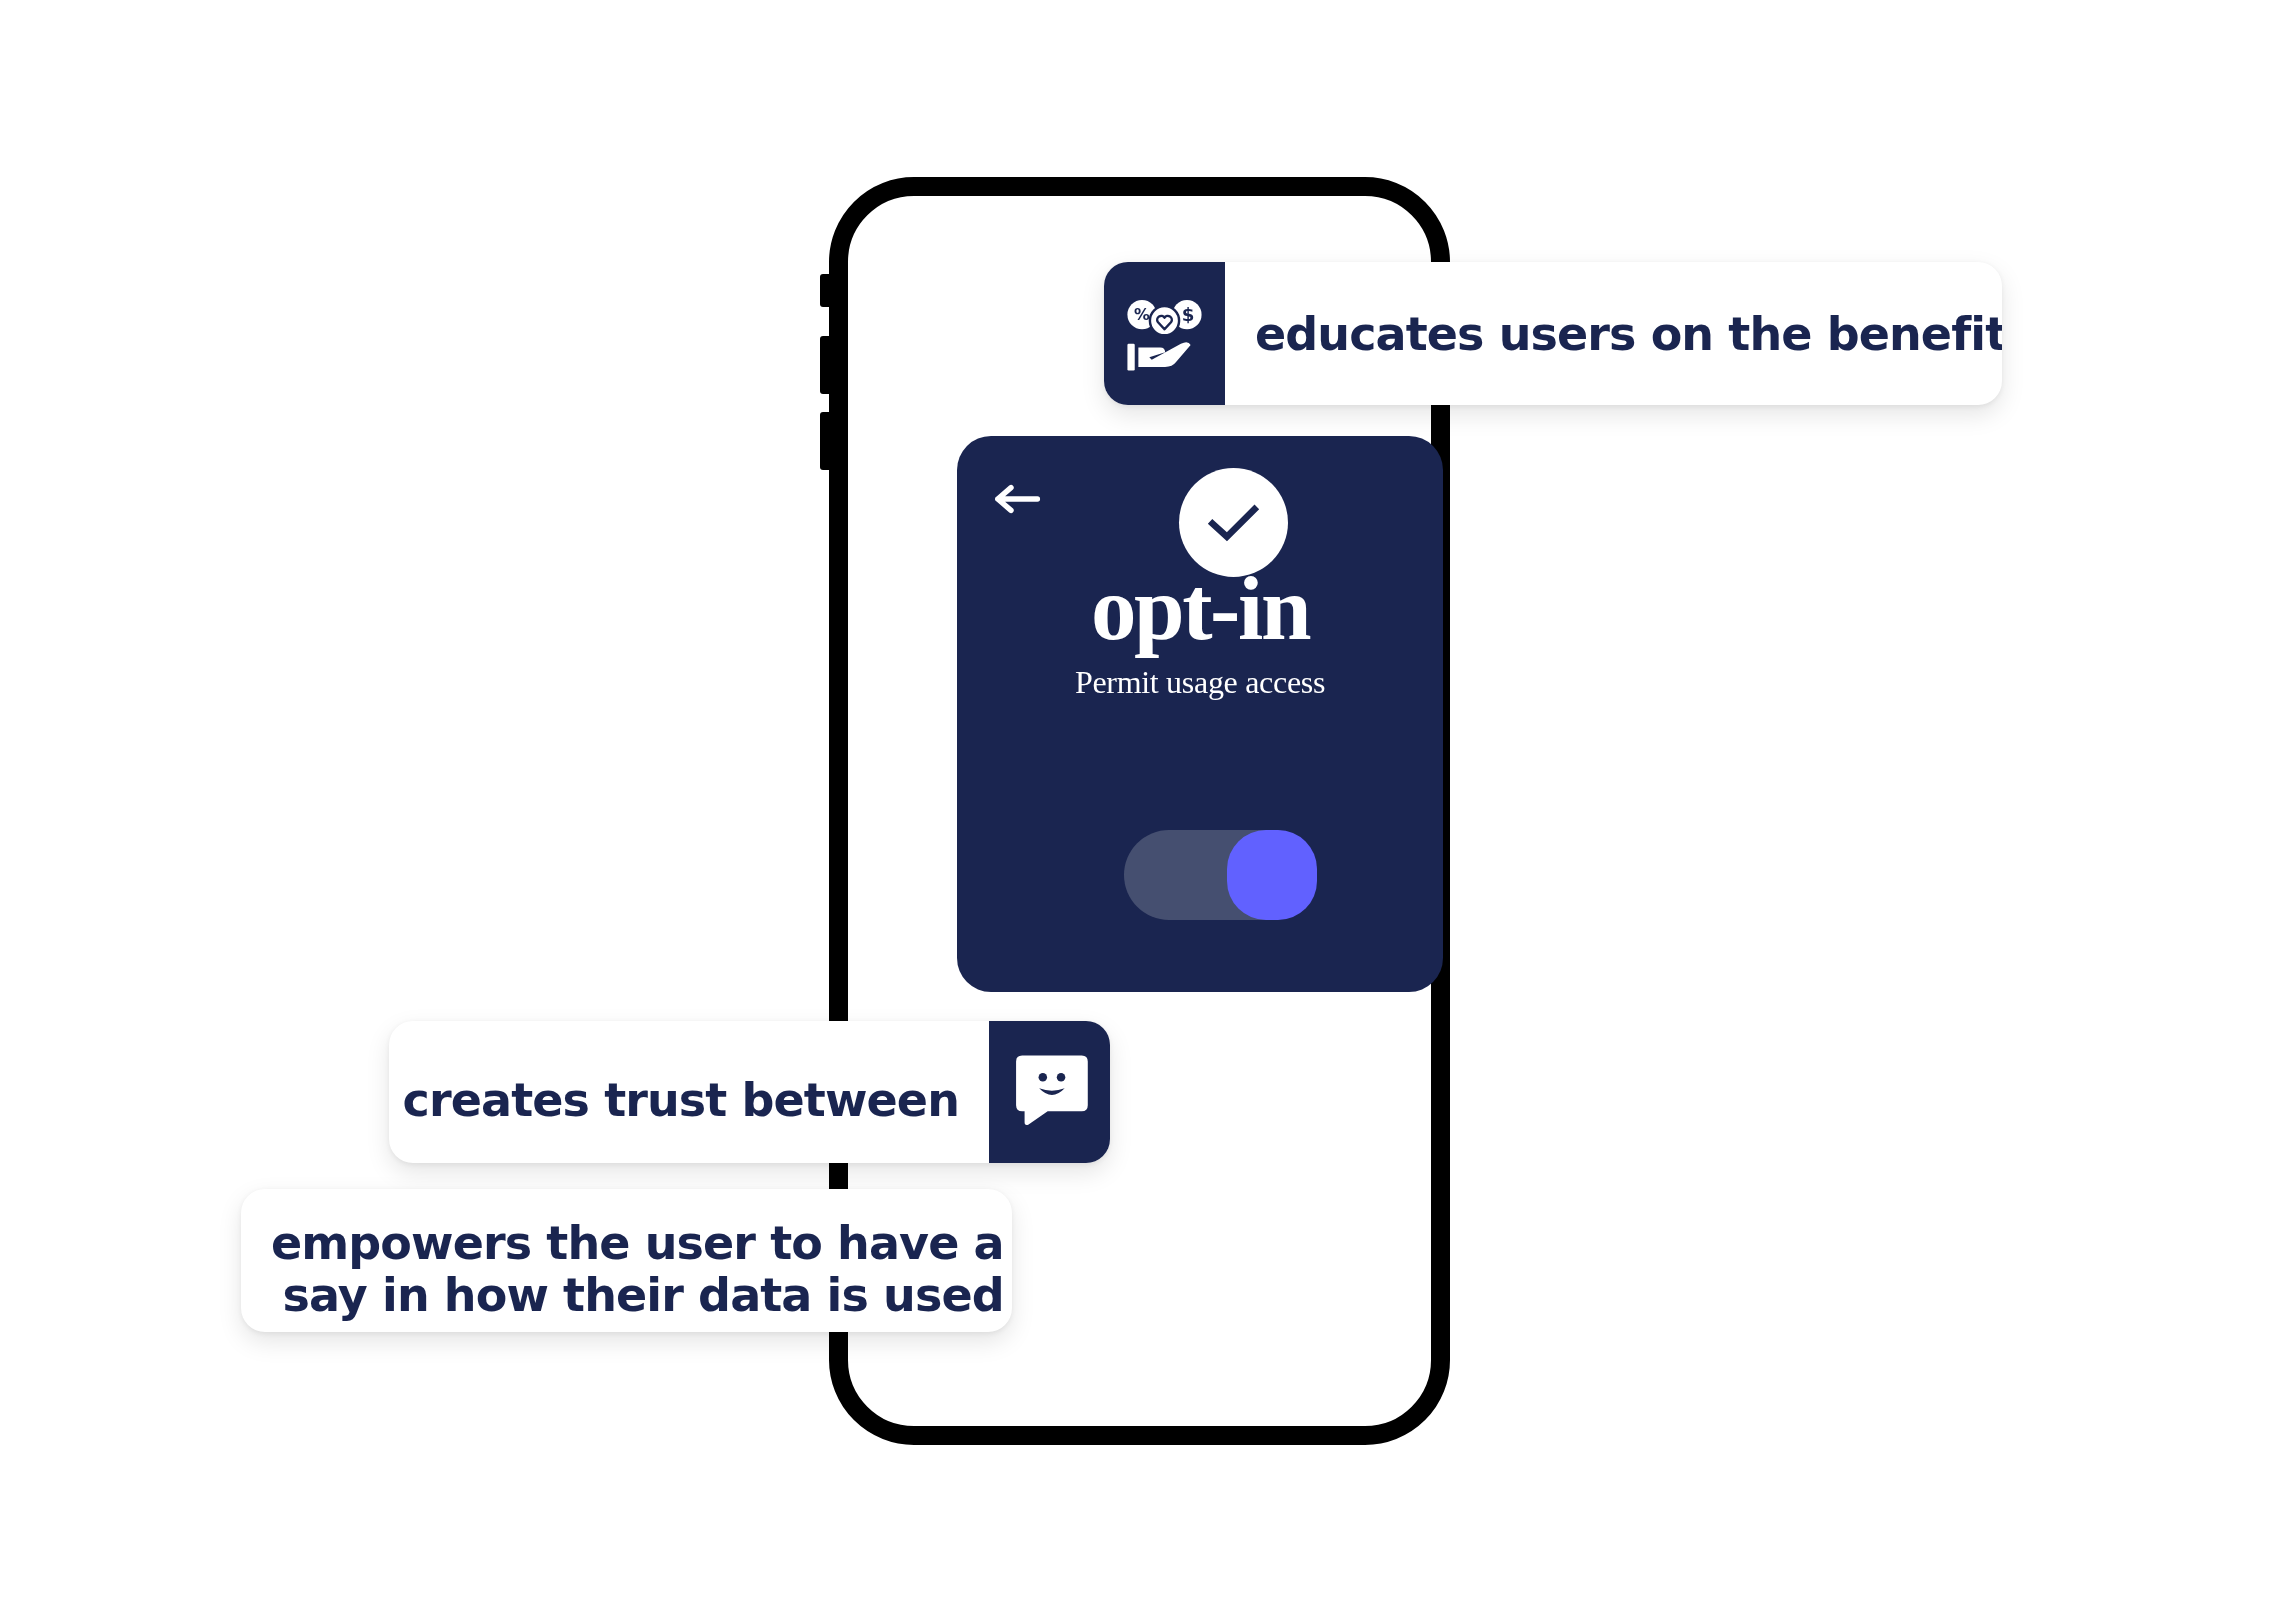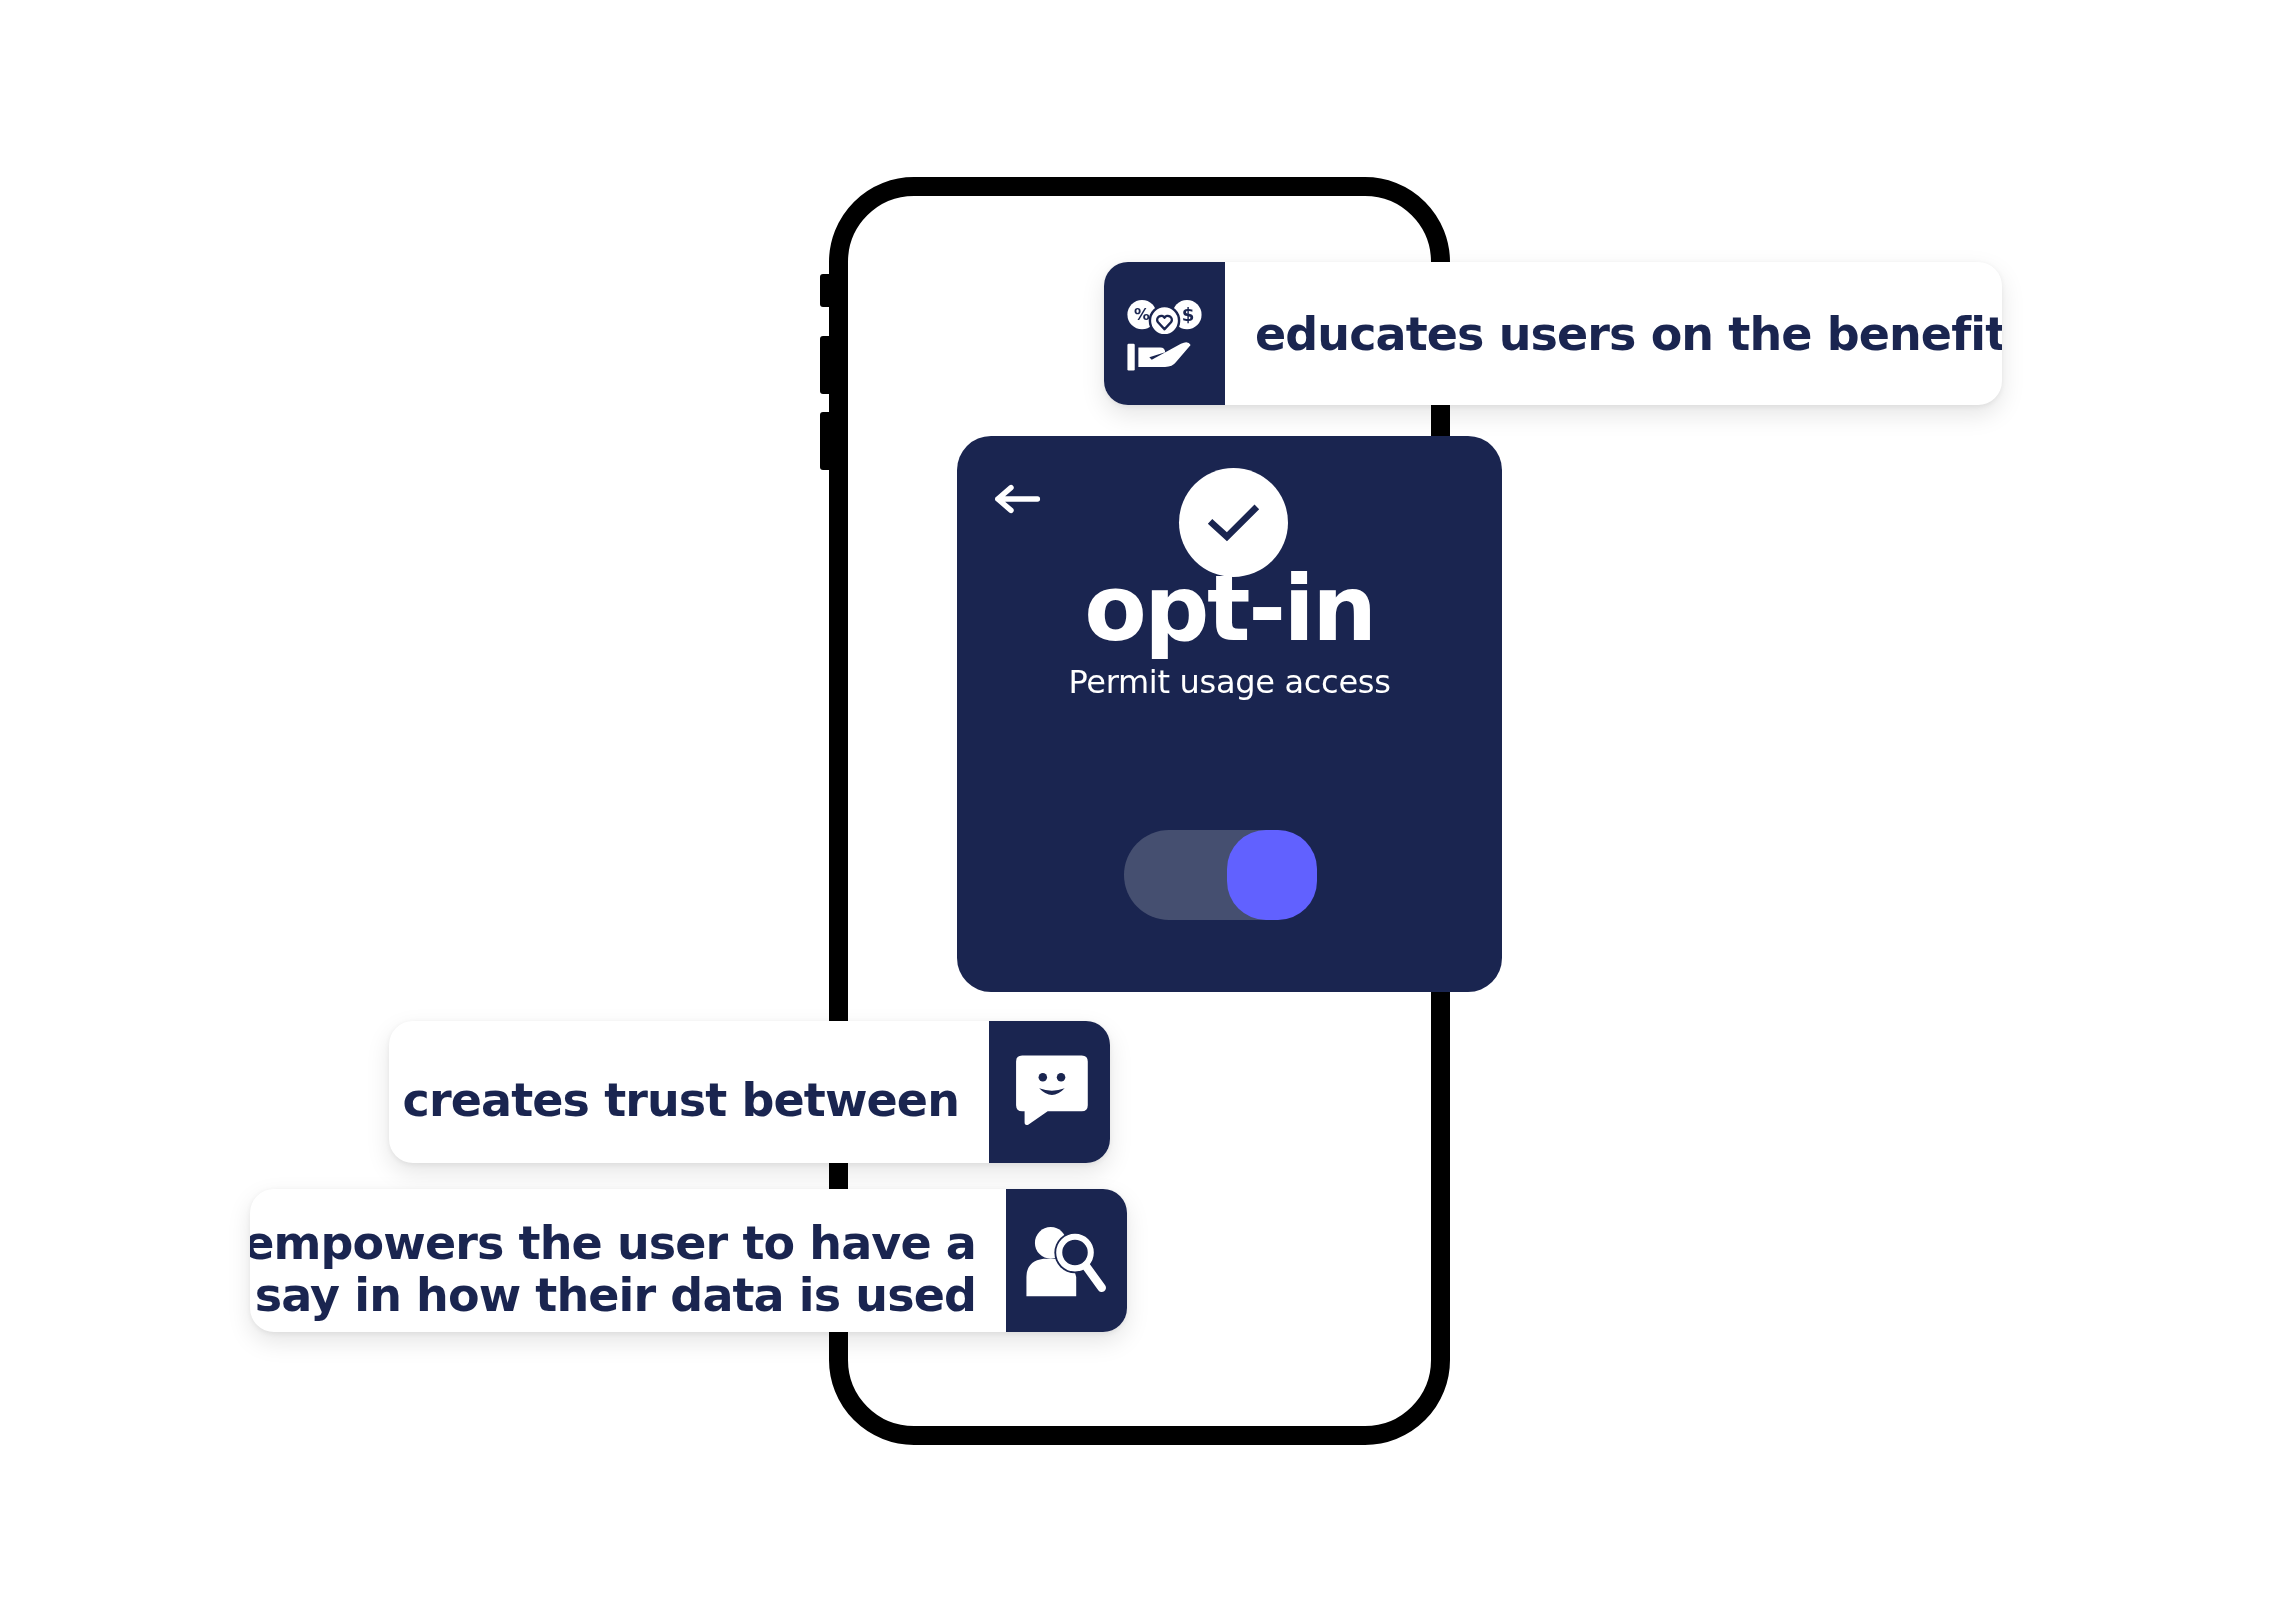--- a/index.html
+++ b/index.html
@@ -19,22 +19,22 @@
   }
   .callout .icon-block {
     width:121px; height:100%; background:#1a2550; display:flex; align-items:center; justify-content:center; flex:none;
   }
   .callout .text {
     color:#1a2550; font-weight:bold; font-size:46px; line-height:52px; letter-spacing:-0.9px;
     padding:0 30px; white-space:nowrap;
   }
   .callout.right-icon .text { text-align:right;margin-top:16px; }
   .card {
-    position:absolute; left:957px; top:436px; width:545px; height:556px;
-    background:#1a2550; border-radius:34px; color:#fff;
+    position:absolute; left:957px; top:436px; width:486px; height:556px;
+    background:#1a2550; border-radius:34px; color:#fff;font-family:Liberation Serif, serif;
   }
   .back-arrow { position:absolute; left:36px; top:48px; width:48px; height:30px; }
   .check-circle {
     position:absolute; left:222px; top:32px; width:109px; height:109px; border-radius:50%; background:#fff;
     display:flex; align-items:center; justify-content:center;
   }
   .card-title {
     position:absolute; left:0; right:0; top:118px; text-align:center;
     font-size:91px; font-weight:bold; letter-spacing:-2.4px; line-height:109px;
   }
@@ -99,21 +99,21 @@
   <div class="icon-block">
     <svg width="79" height="79" viewBox="0 0 130 130">
       <path d="M10 14 Q10 4 20 4 H118 Q128 4 128 14 V86 Q128 96 118 96 H62 L30 118 Q24 120 24 114 V96 H20 Q10 96 10 86 Z" fill="#fff"></path>
       <circle cx="54" cy="40" r="7" fill="#1a2550"></circle>
       <circle cx="84" cy="40" r="7" fill="#1a2550"></circle>
       <path d="M48 58 Q69 80 90 58 Q69 66 48 58 Z" fill="#1a2550"></path>
     </svg>
   </div>
 </div>
 
-<div class="callout right-icon" style="left:250px; top:1189px; width:877px; height:143px; justify-content:flex-end;">
+<div class="callout right-icon" style="left:241px; top:1189px; width:771px; height:143px; justify-content:space-between;">
   <div class="text">
     <div>empowers the user to have a</div>
     <div>say in how their data is used</div>
   </div>
   <div class="icon-block">
     <svg width="85" height="79" viewBox="0 0 140 130">
       <circle cx="44" cy="36" r="26" fill="#fff"></circle>
       <path d="M4 124 V92 Q4 66 32 62 H58 Q80 66 86 92 V124 Z" fill="#fff"></path>
       <circle cx="84" cy="52" r="34" fill="#1a2550"></circle>
       <circle cx="84" cy="52" r="26" fill="none" stroke="#fff" stroke-width="10"></circle>

